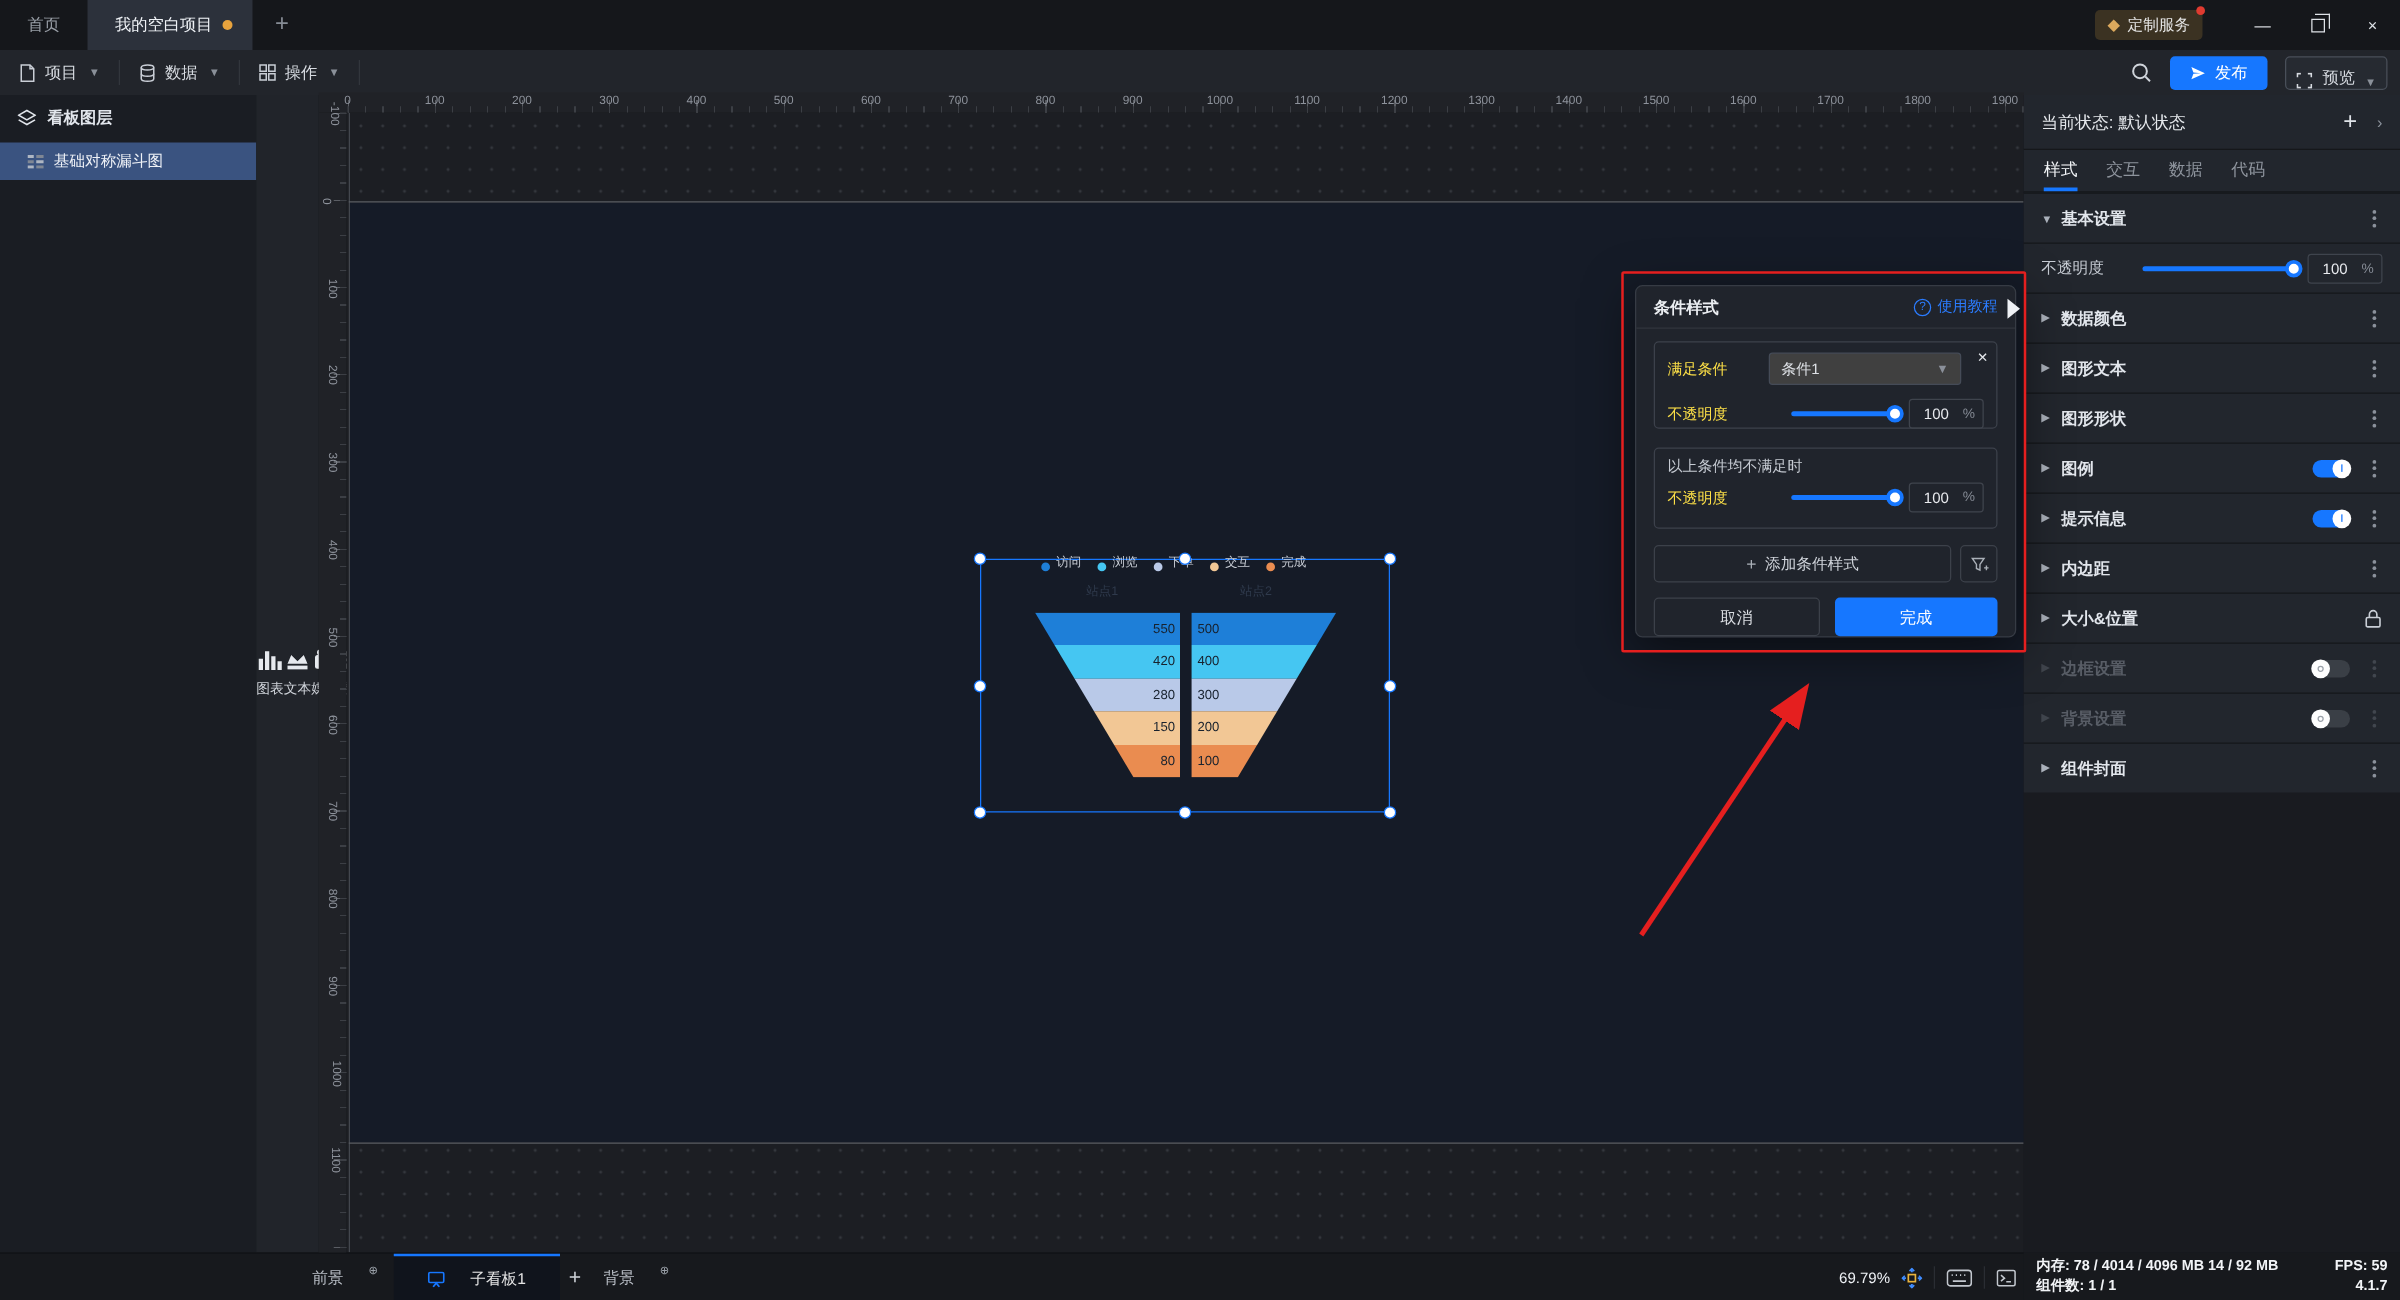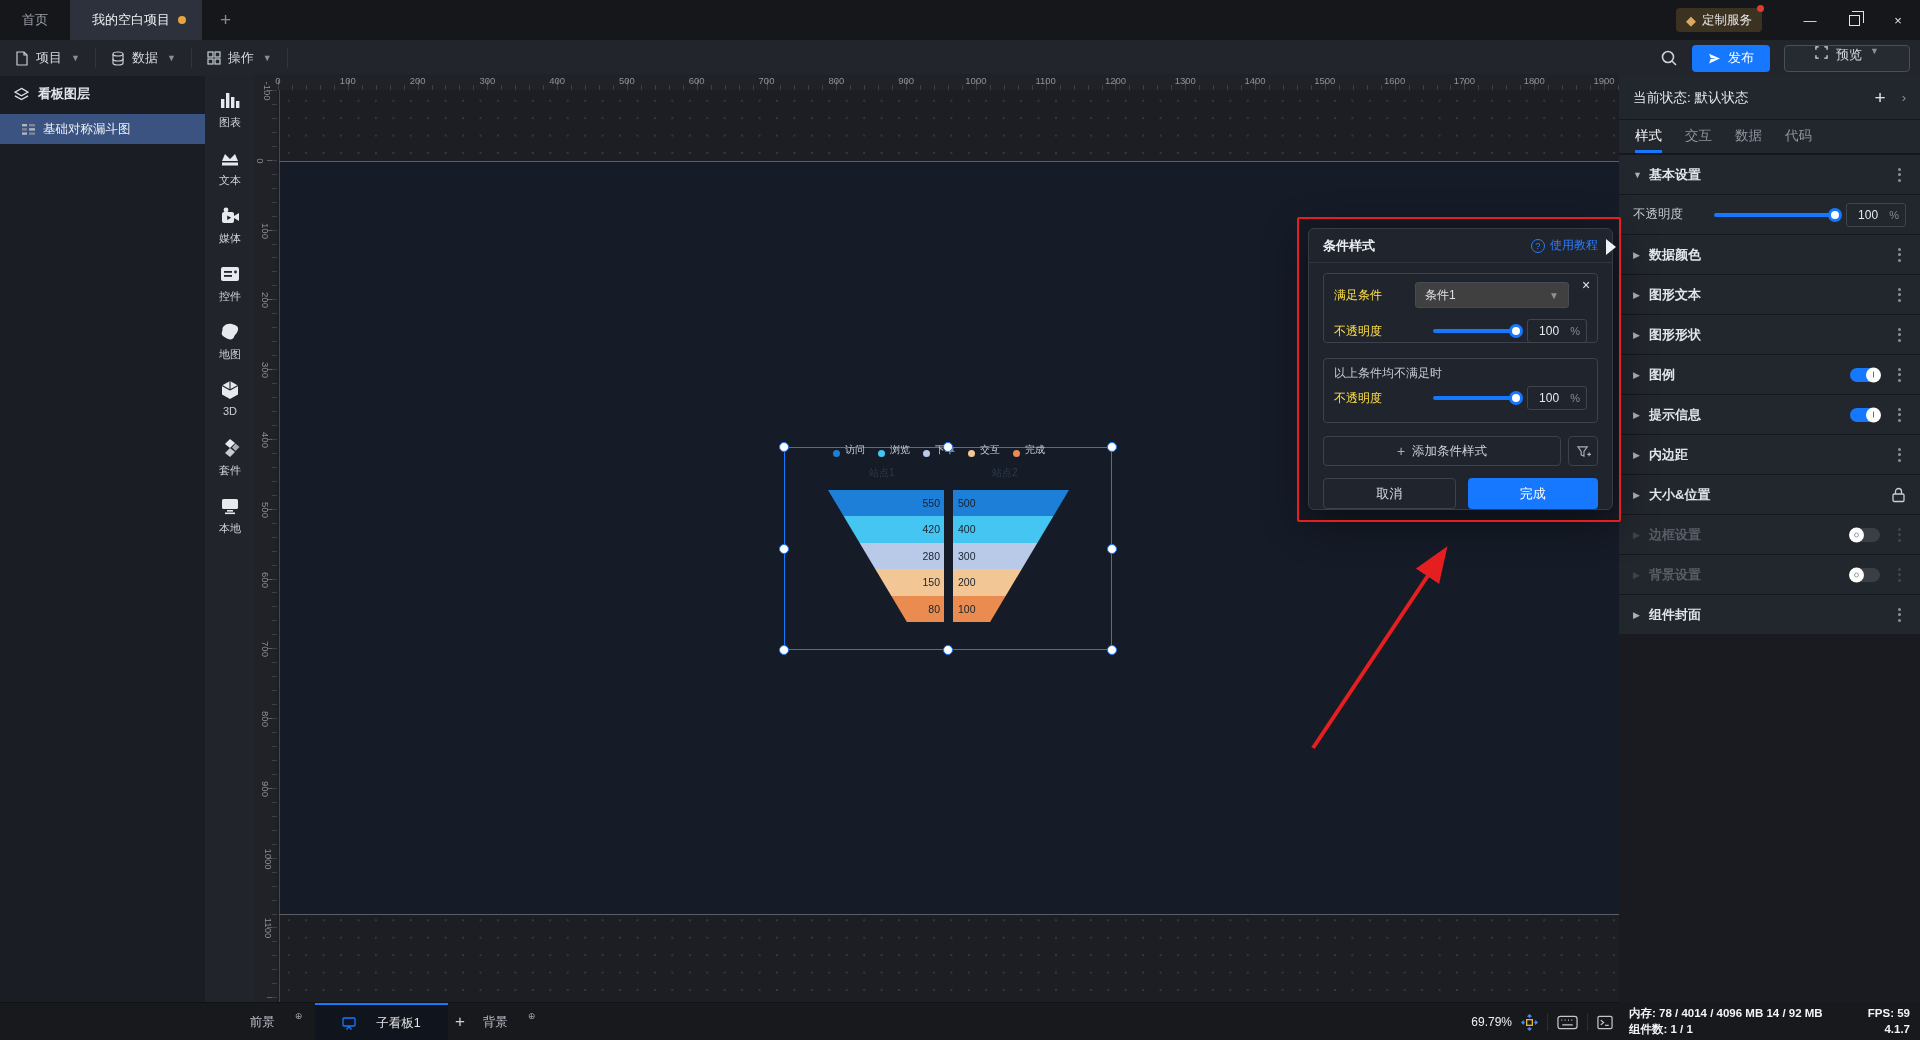--- a/index.html
+++ b/index.html
@@ -21,30 +21,30 @@
 .winbtn{width:44px;height:40px;display:flex;align-items:center;justify-content:center;color:#dfe3e8}
 .maxico{width:11px;height:11px;border:1.4px solid #dfe3e8;position:relative}
 .maxico:before{content:"";position:absolute;left:2px;top:-4.5px;width:11px;height:11px;border:1.4px solid #dfe3e8;border-bottom:none;border-left:none}
 
 
 .menubar{position:absolute;left:0;top:40px;width:1920px;height:36px;background:#22252b;display:flex;align-items:center}
 .menu-item{display:flex;align-items:center;gap:7px;padding:0 15px;height:20px;border-right:1px solid #32363c;color:#d6dae0;font-size:13px}
 .menu-item .chev{color:#8a9099;font-size:9px;margin-left:2px}
 .mb-right{position:absolute;right:10px;top:0;height:36px;display:flex;align-items:center;gap:14px}
 .btn-publish{display:flex;align-items:center;gap:7px;background:#1677ff;color:#fff;height:27px;padding:0 16px;border-radius:4px;font-size:13px}
-.btn-preview{display:flex;align-items:flex-start;gap:8px;border:1px solid #494f59;color:#d6dae0;height:27px;padding:0 30px;border-radius:4px;font-size:13px;background:#262a31}
+.btn-preview{display:flex;align-items:flex-end;gap:8px;border:1px solid #494f59;color:#d6dae0;height:27px;padding:0 8px;border-radius:4px;font-size:13px;background:#262a31}
 .btn-preview .chev{color:#8a9099;font-size:9px}
 
 
 .sidebar{position:absolute;left:0;top:76px;width:205px;height:926px;background:#1a1d23}
 .sb-header{height:36px;display:flex;align-items:center;gap:9px;padding-left:14px;color:#e2e6ec;font-weight:bold;font-size:13px}
 .layer-item{height:30px;margin-top:2px;display:flex;align-items:center;gap:8px;padding-left:22px;background:#3a5380;color:#eef1f6;font-size:12.5px}
 
 
-.toolbox{position:absolute;left:205px;top:76px;width:50px;height:926px;background:#21242a;display:flex;flex-direction:column;align-items:center;padding-top:13px}
+.toolbox{position:absolute;left:205px;top:76px;width:50px;height:926px;background:#21242a;display:flex;flex-direction:row;align-items:center;padding-top:13px}
 .tool-item{width:50px;height:58px;display:flex;flex-direction:column;align-items:center;justify-content:flex-start;gap:4px;color:#cfd3d9;font-size:11px}
 .tool-item svg{flex:none}
 
 
 .hruler{position:absolute;left:255px;top:74px;width:1364px;height:16px;background-color:#202227;
  background-image:repeating-linear-gradient(90deg,#3c3f45 0 1px,transparent 1px 13.958px),repeating-linear-gradient(90deg,#5a5d63 0 1px,transparent 1px 69.79px);
  background-position:left 22.5px bottom,left 22.5px bottom;background-size:100% 5px,100% 10px;background-repeat:no-repeat;z-index:2}
 .hlab{position:absolute;top:1px;transform:translateX(-50%);color:#8d929b;font-size:9.5px}
 .vruler{position:absolute;left:255px;top:90px;width:22px;height:912px;background-color:#202227;
  background-image:repeating-linear-gradient(180deg,#3c3f45 0 1px,transparent 1px 13.958px),repeating-linear-gradient(180deg,#5a5d63 0 1px,transparent 1px 69.79px);

